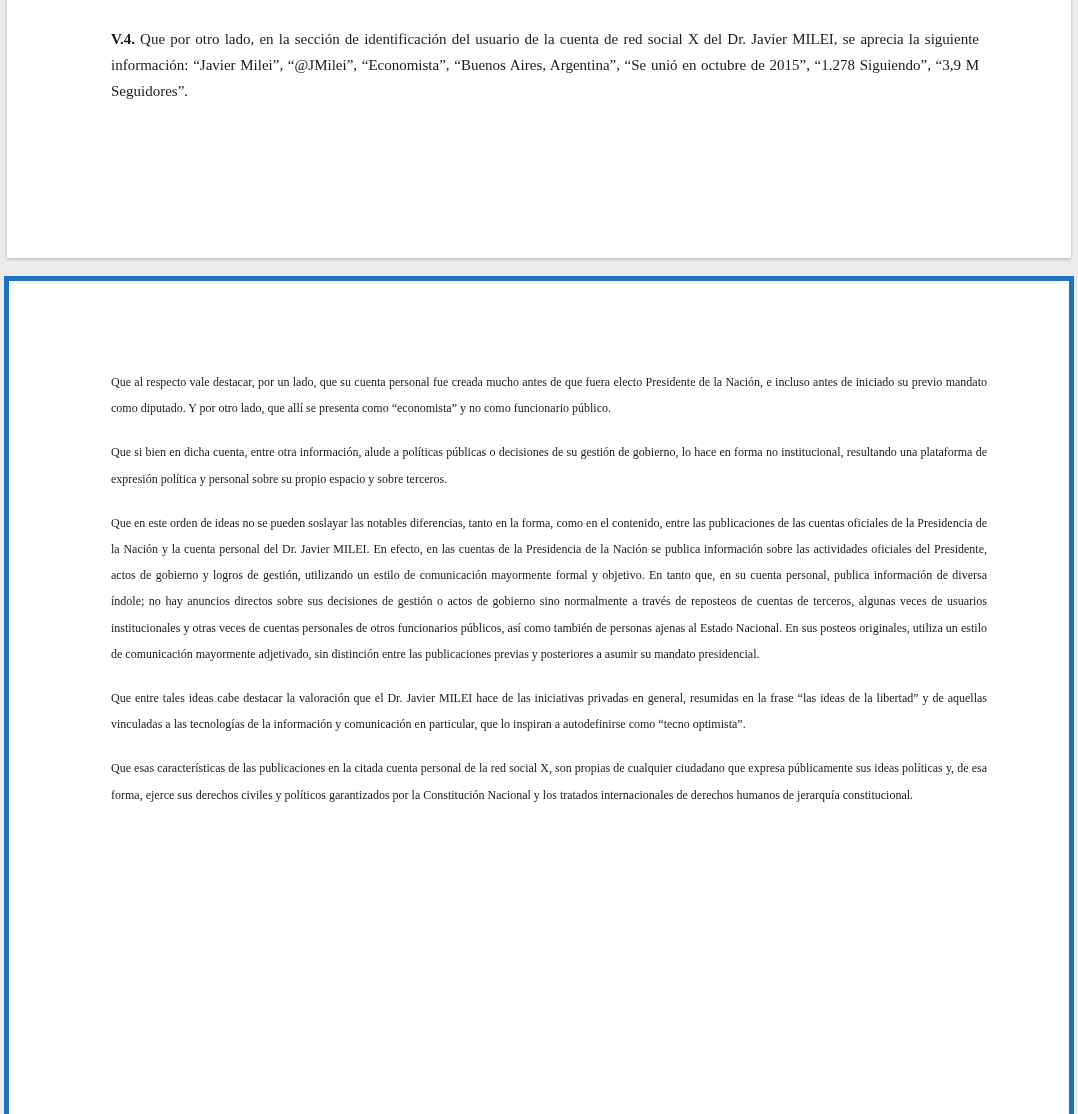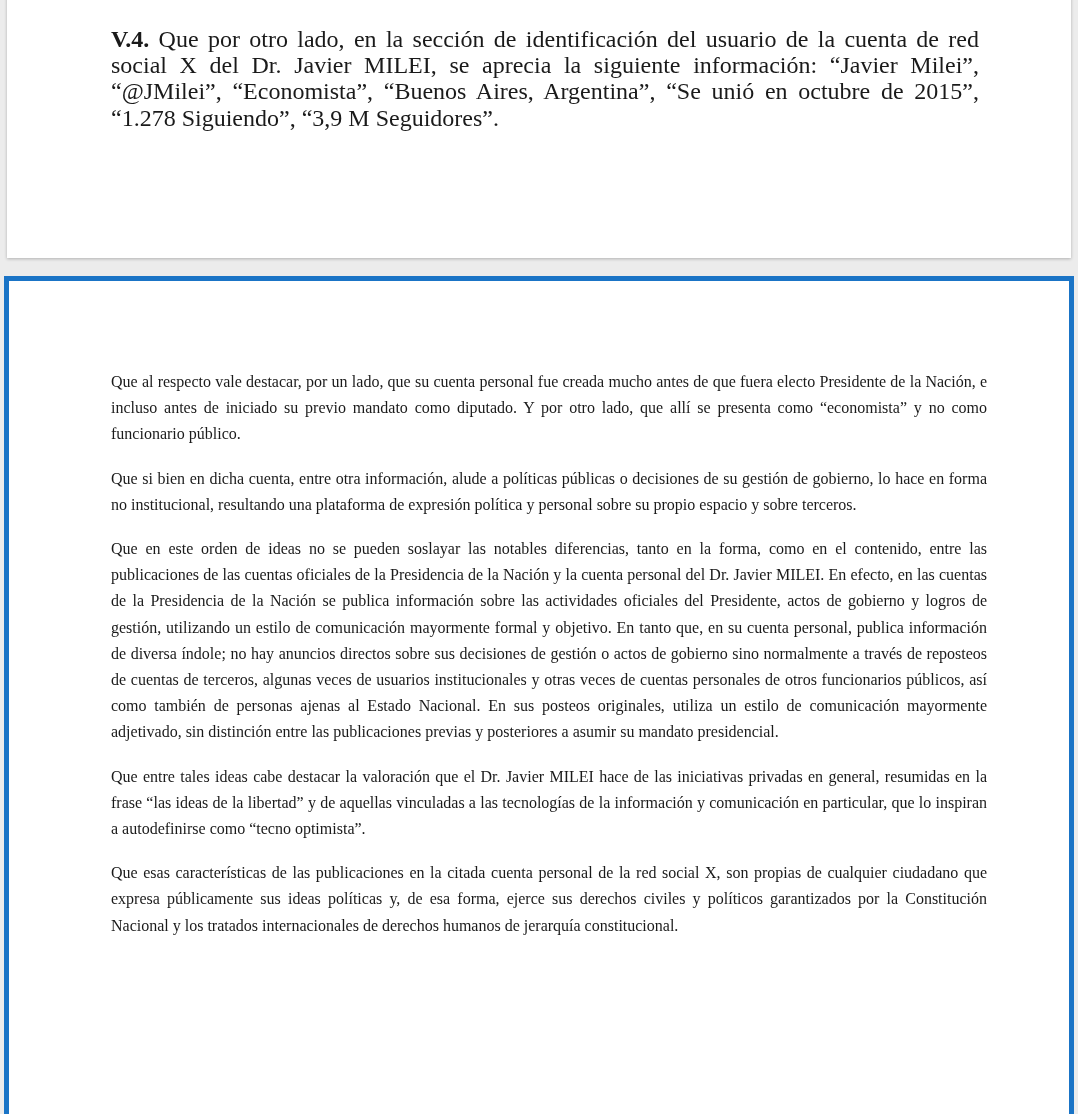--- a/index.html
+++ b/index.html
@@ -29,39 +29,39 @@
   }
   #page-bottom {
     left: 4px;
     top: 276px;
     width: 1070px;
     height: 860px;
     border: 5px solid #1a74c6;
   }
   .text {
     position: absolute;
-    font-size: 24px;
+    font-size: 15px;
     line-height: 26.2px;
     text-align: justify;
     margin: 0;
   }
   #page-top .text {
     left: 104px;
     top: 36px;
     width: 868px;
     text-align-last: left;
   }
   #page-bottom .body {
     position: absolute;
     left: 102px;
     top: 88px;
     width: 876px;
   }
   .para {
-    font-size: 16px;
+    font-size: 12px;
     line-height: 26.2px;
     text-align: justify;
     margin: 0 0 18px 0;
   }
 </style>
 </head>
 <body>
 
 <div class="page" id="page-top">
   <p class="text"><b>V.4.</b> <span>Que por otro lado, en la sección de identificación del usuario de la cuenta de red social X del Dr. Javier MILEI, se aprecia la siguiente información: “Javier Milei”, “@JMilei”, “Economista”, “Buenos Aires, Argentina”, “Se unió en octubre de 2015”, “1.278 Siguiendo”, “3,9 M Seguidores”.</span></p>

